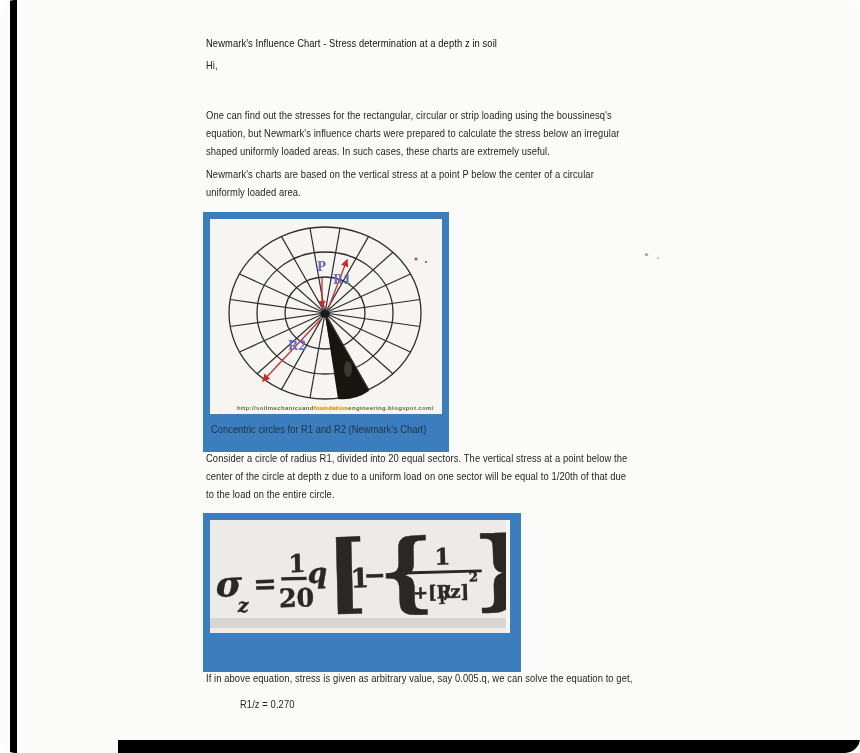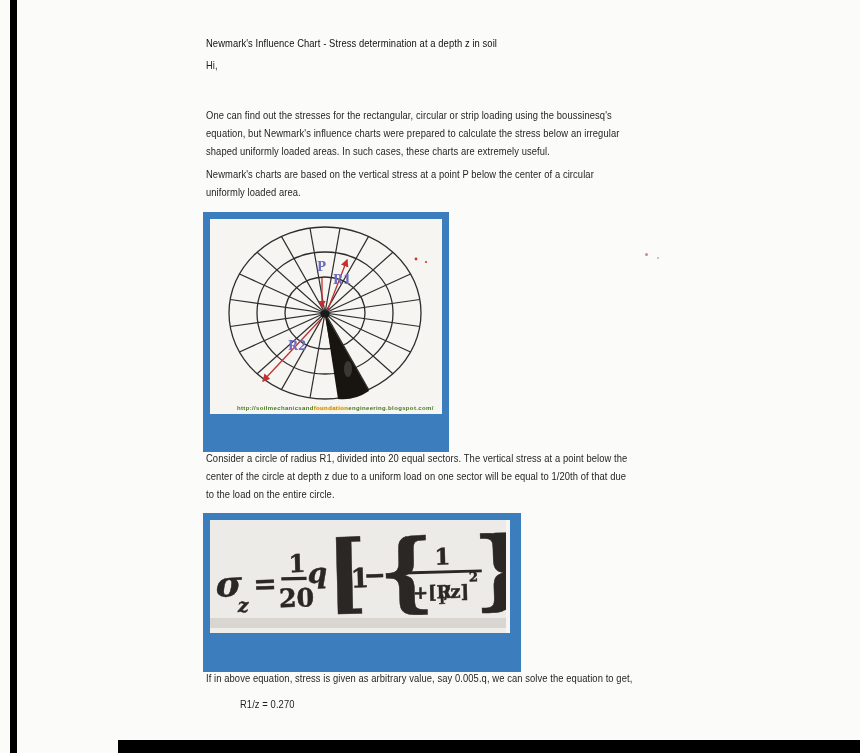--- a/index.html
+++ b/index.html
@@ -1,17 +1,17 @@
 <!DOCTYPE html>
 <html><head>
 <meta charset="utf-8">
 <style>
   html,body{margin:0;padding:0;}
   body{background:#ffffff;font-family:"Liberation Sans",sans-serif;}
-  .page{position:relative;width:860px;height:753px;background:#fbfbfa;overflow:hidden;}
+  .page{position:relative;width:860px;height:753px;background:#fbfbfa;overflow:hidden;border-radius:15px;}
 
   .bar{position:absolute;background:#000;}
   .bar-left{left:10px;top:0;width:7px;height:753px;}
   .bar-bottom{left:118px;top:740px;width:742px;height:13px;}
 
   .txt{position:absolute;color:#1f1f1f;font-size:10.2px;line-height:18px;white-space:nowrap;
        transform:scaleX(0.92);transform-origin:left top;letter-spacing:0.1px;}
   .title{top:35px;left:206px;color:#111;}
   .greeting{top:57px;left:206px;}
   .p1{top:107px;left:206px;}
@@ -106,20 +106,23 @@
           <text x="123" y="65">R1</text>
           <text x="78" y="131">R2</text>
         </g>
         <g fill="#c23b2e">
           <circle cx="206" cy="40" r="1.4"></circle>
           <circle cx="216" cy="43" r="1.1"></circle>
         </g>
       </svg>
       <div class="watermark"><span>http://</span><span>soilmechanicsand</span><span class="hl">foundation</span><span>engineering.blogspot.com/</span></div>
     </div>
+    <div class="fig1-captionband">
+      <div class="fig-caption">Concentric circles for R1 and R2 (Newmark's Chart)</div>
+    </div>
   </div>
 
   <div class="txt p3">
     <div class="pline">Consider a circle of radius R1, divided into 20 equal sectors. The vertical stress at a point below the</div>
     <div class="pline">center of the circle at depth z due to a uniform load on one sector will be equal to 1/20th of that due</div>
     <div class="pline">to the load on the entire circle.</div>
   </div>
 
   <div class="figure fig2">
     <div class="fig2-picture">

